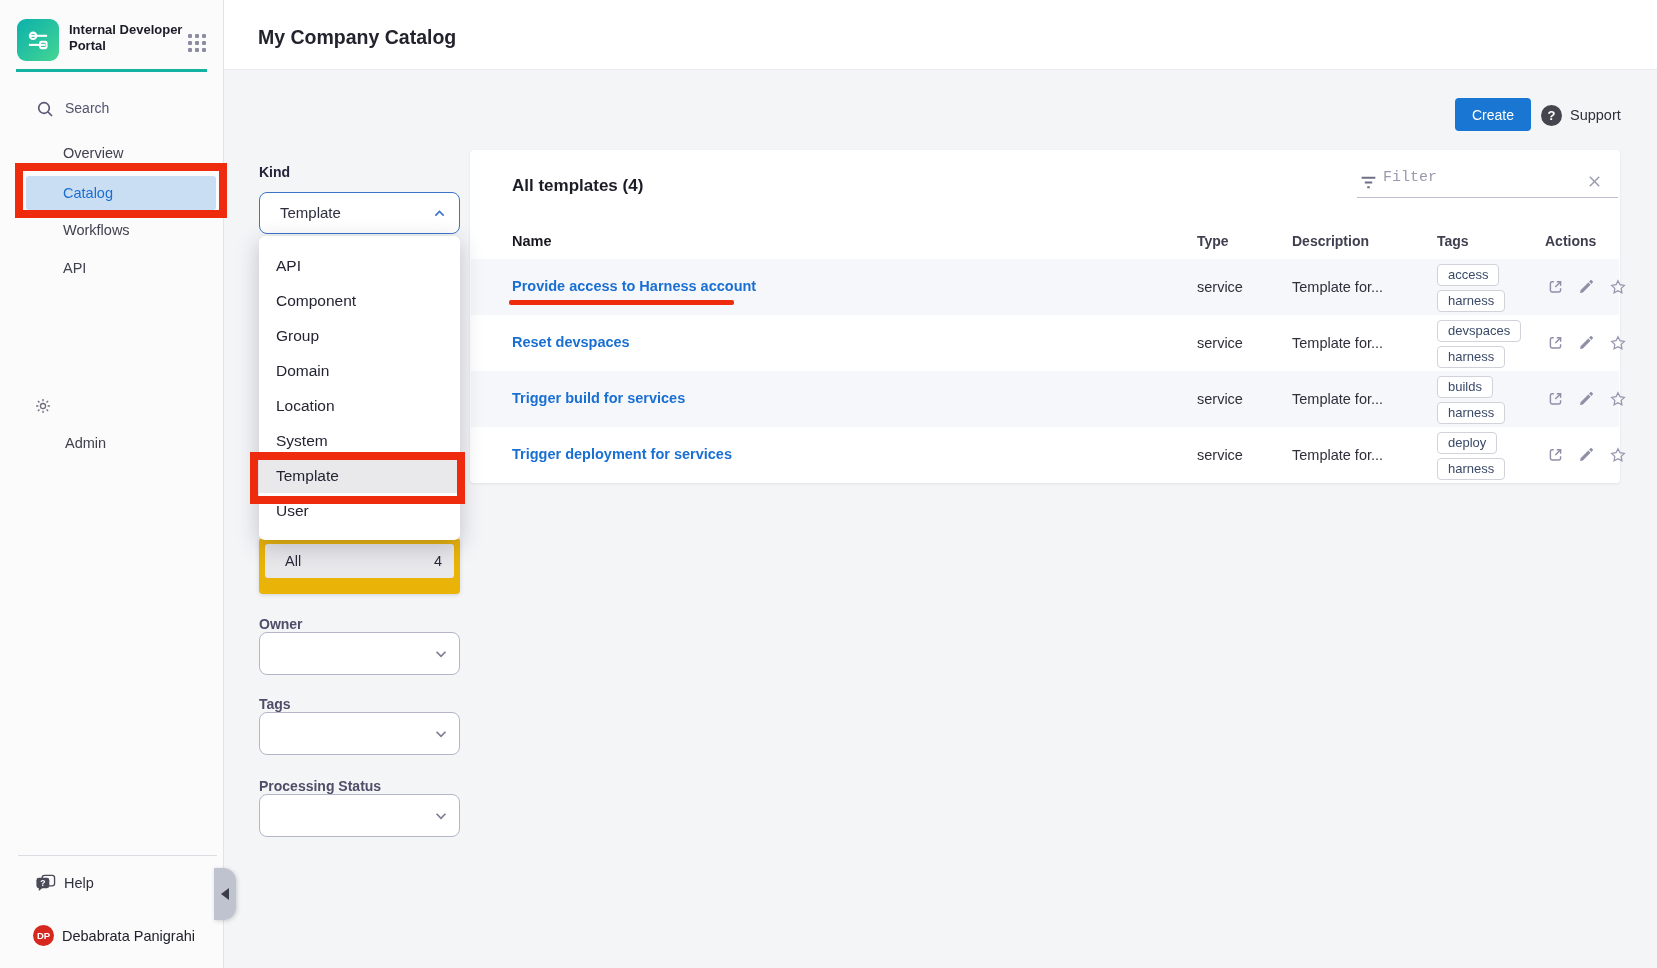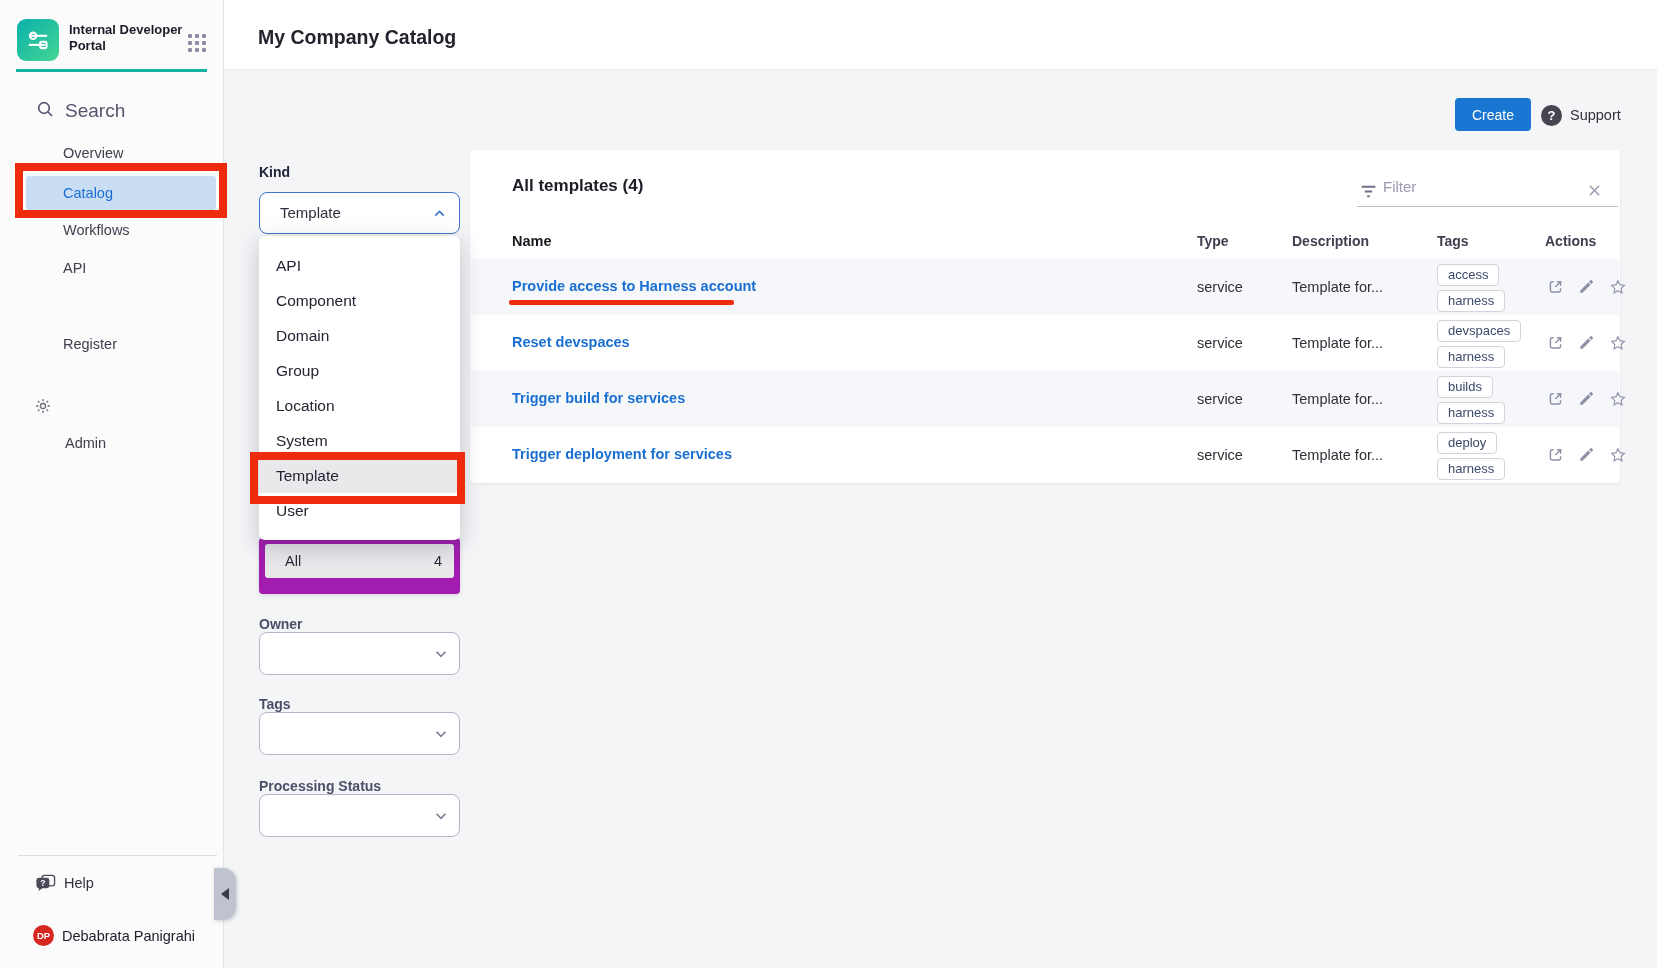--- a/index.html
+++ b/index.html
@@ -16,21 +16,21 @@
   .logo-text { position:absolute; left:52px; top:3px; font-size:13px; font-weight:bold;
     color:#1c1c28; line-height:16px; }
   .grid-icon { position:absolute; left:169px; top:11px; width:21px; height:25px;
     display:grid; grid-template-columns:repeat(3,4px); grid-template-rows:repeat(3,4px);
     gap:3px; align-content:center; justify-content:center; cursor:pointer; }
   .grid-icon i { background:#8c8ca3; border-radius:1px; }
   .teal-line { position:absolute; left:16px; top:69px; width:191px; height:3px; background:#13b2a1; }
 
   .search-row { position:absolute; left:0; top:92px; width:224px; height:34px; cursor:pointer; }
   .search-row svg { position:absolute; left:36px; top:8px; }
-  .search-row span { position:absolute; left:65px; top:8px; font-size:19px; color:#53536d; }
+  .search-row span { position:absolute; left:65px; top:8px; font-size:14px; color:#53536d; }
 
   .nav-item { position:absolute; left:26px; width:190px; height:34px; line-height:34px;
     padding-left:37px; font-size:14.5px; color:#40404f; border-radius:3px; cursor:pointer; }
   .nav-item.selected { background:#c9ddf3; color:#1b6fd3; }
 
   .admin-row { position:absolute; left:0; top:389px; width:224px; height:34px; cursor:pointer; }
   .admin-row svg { position:absolute; left:34px; top:8px; }
   .admin-row span { position:absolute; left:65px; top:8px; font-size:14.5px; color:#40404f;margin-top:38px; }
 
   .side-divider { position:absolute; left:18px; top:855px; width:199px; height:1px; background:#dcdce2; }
@@ -69,36 +69,36 @@
   .kind-select { position:absolute; left:259px; top:192px; width:201px; height:42px; background:#fff;
     border:1.5px solid #3d74c9; border-radius:8px; cursor:pointer; }
   .kind-select .val { position:absolute; left:20px; top:11px; font-size:15px; color:#2e2e3e; }
   .kind-select svg { position:absolute; right:12px; top:13px; }
 
   .menu { position:absolute; left:259px; top:236px; width:201px; height:304px; background:#fff;
     border-radius:6px; box-shadow:0 6px 22px rgba(40,40,60,.25); padding:12px 0; z-index:8; }
   .menu .opt { height:35px; line-height:35px; padding-left:17px; font-size:15.5px; color:#242433; cursor:pointer; }
   .menu .opt.active { background:#e9e9ec; }
 
-  .facet-card { position:absolute; left:259px; top:538px; width:201px; height:56px; background:#a21caf;
+  .facet-card { position:absolute; left:259px; top:538px; width:201px; height:56px; background:#eab308;
     border-radius:4px; box-shadow:0 1px 4px rgba(30,30,50,.15); z-index:7; }
   .facet-row { position:absolute; left:6px; top:6px; right:6px; height:34px; background:#e8e8eb;
     border-radius:3px; display:flex; align-items:center; justify-content:space-between;
     padding:0 12px 0 20px; font-size:14.5px; color:#28283a; cursor:pointer; }
 
   .fselect { position:absolute; left:259px; width:201px; height:43px; background:#fff;
     border:1px solid #b5b5c8; border-radius:8px; cursor:pointer; }
   .fselect svg { position:absolute; right:10px; top:13px; }
 
   
   .card { position:absolute; left:470px; top:150px; width:1150px; height:333px; background:#fff;
     border-radius:4px; box-shadow:0 1px 3px rgba(30,30,50,.08); }
   .card-title { position:absolute; left:512px; top:176px; font-size:17px; font-weight:bold; color:#1d1d28; }
-  .tfilter { position:absolute; left:1357px; top:175px; width:261px; height:32px;
-    border-bottom:1.5px solid #bcbcca; }
+  .tfilter { position:absolute; left:1357px; top:166px; width:261px; height:32px;
+    border-bottom:1.5px solid #bcbcca;font-family:Liberation Mono, monospace; }
   .tfilter svg.ficon { position:absolute; left:2px; top:7px; }
   .tfilter input { position:absolute; left:26px; top:3px; width:200px; border:none; outline:none;
     font-size:15px; color:#3a3a4a; font-family:inherit; background:transparent; }
   .tfilter input::placeholder { color:#9a9aae; }
   .tfilter svg.xicon { position:absolute; right:16px; top:8px; cursor:pointer; }
 
   .thead span { position:absolute; top:233px; font-size:14px; font-weight:600; color:#3f3f4f; }
   .thead .c-name { left:512px; font-size:14.5px; font-weight:bold; color:#18181f; }
   .thead .c-type { left:1197px; } .thead .c-desc { left:1292px; }
   .thead .c-tags { left:1437px; } .thead .c-actions { left:1545px; }
@@ -161,21 +161,20 @@
         <circle cx="8" cy="8" r="5.3"></circle>
           <line x1="12" y1="12" x2="16" y2="16"></line>
       </svg>
       <span>Search</span>
     </div>
 
     <div class="nav-item" style="top:136px"><span>Overview</span></div>
     <div class="nav-item selected" style="top:176px"><span>Catalog</span></div>
     <div class="nav-item" style="top:213px"><span>Workflows</span></div>
     <div class="nav-item" style="top:251px"><span>API</span></div>
-    <div class="nav-item" style="top:327px"><span>Register</span></div>
 
     <div class="admin-row">
       <svg width="18" height="18" viewBox="0 0 24 24" fill="none" stroke="#70707f" stroke-width="1.8">
         <circle cx="12" cy="12" r="3.4"></circle>
         <path d="M12 2.8v3M12 18.2v3M2.8 12h3M18.2 12h3M5.2 5.2l2.1 2.1M16.7 16.7l2.1 2.1M18.8 5.2l-2.1 2.1M7.3 16.7l-2.1 2.1"></path>
       </svg>
       <span>Admin</span>
     </div>
 
     <div class="side-divider"></div>
@@ -214,22 +213,22 @@
   <div class="kind-select">
     <span class="val">Template</span>
     <svg width="15" height="15" viewBox="0 0 18 18" fill="none" stroke="#3d74c9" stroke-width="2">
         <polyline points="4,11.5 9,6.5 14,11.5"></polyline>
       </svg>
   </div>
 
   <div class="menu">
     <div class="opt">API</div>
     <div class="opt">Component</div>
+    <div class="opt">Group</div>
     <div class="opt">Domain</div>
-    <div class="opt">Group</div>
     <div class="opt">Location</div>
     <div class="opt">System</div>
     <div class="opt active">Template</div>
     <div class="opt">User</div>
   </div>
 
   <div class="facet-card">
     <div class="facet-row">
       <span>All</span>
       <span>4</span>

